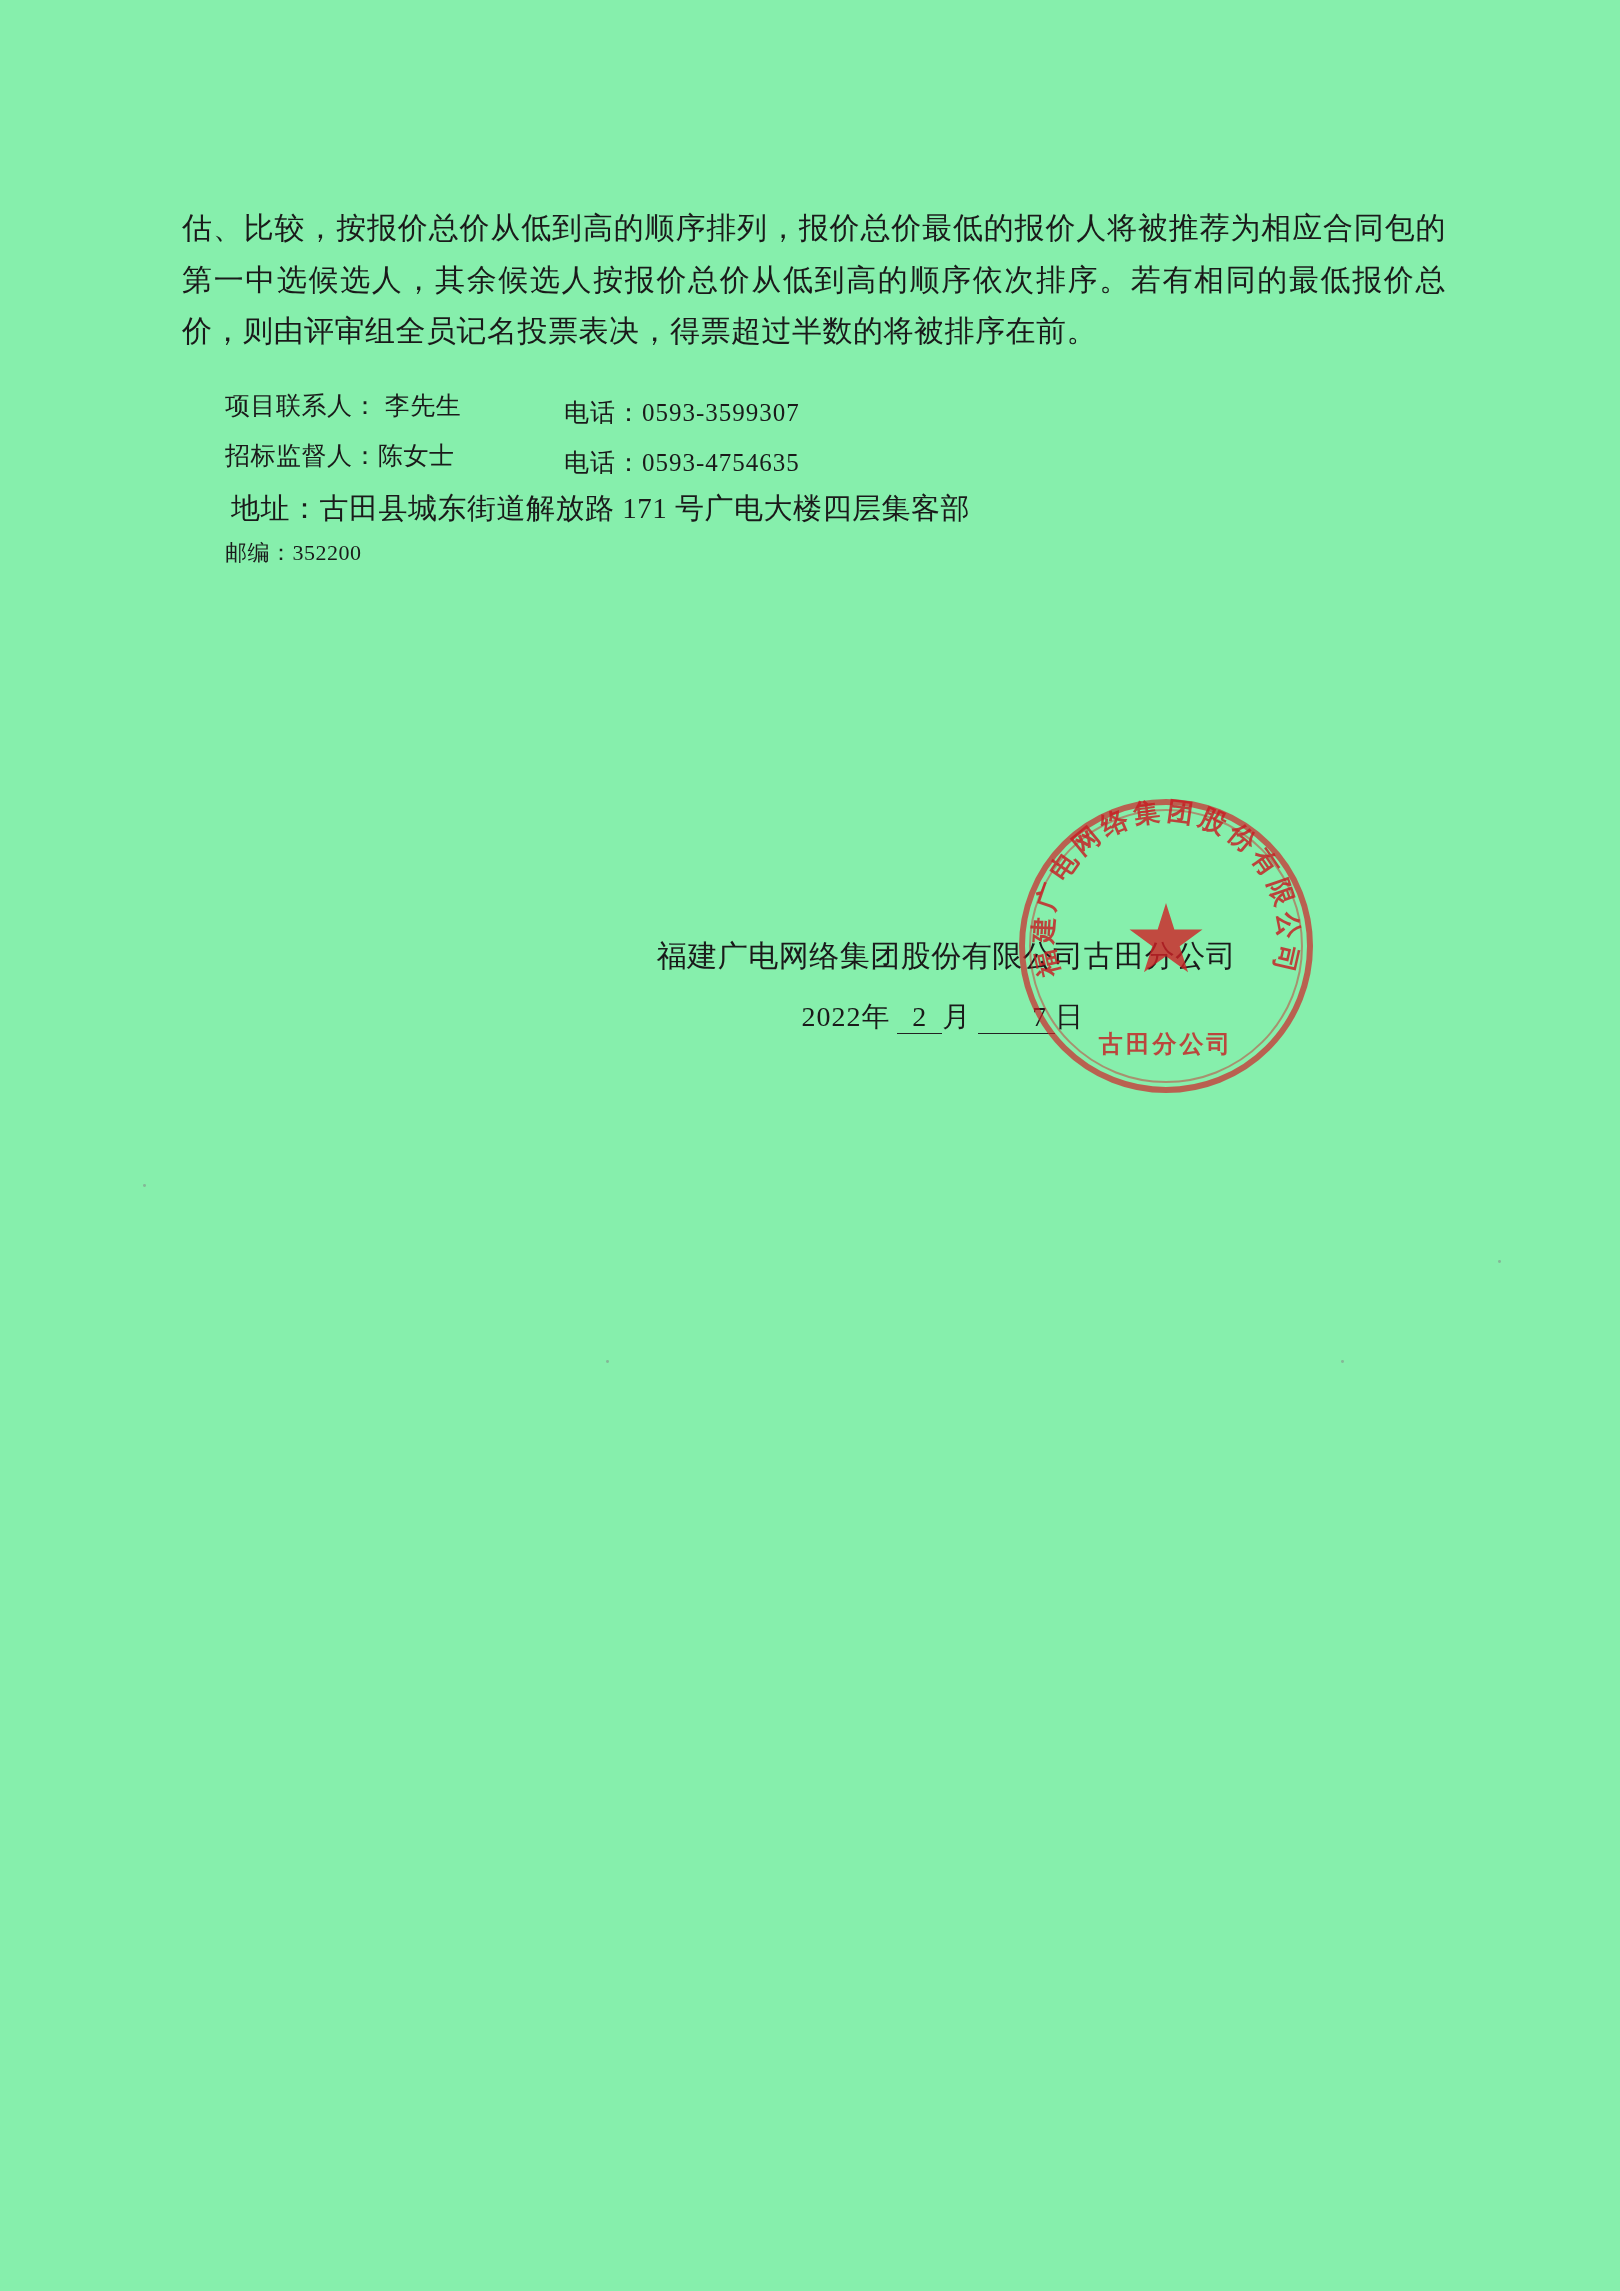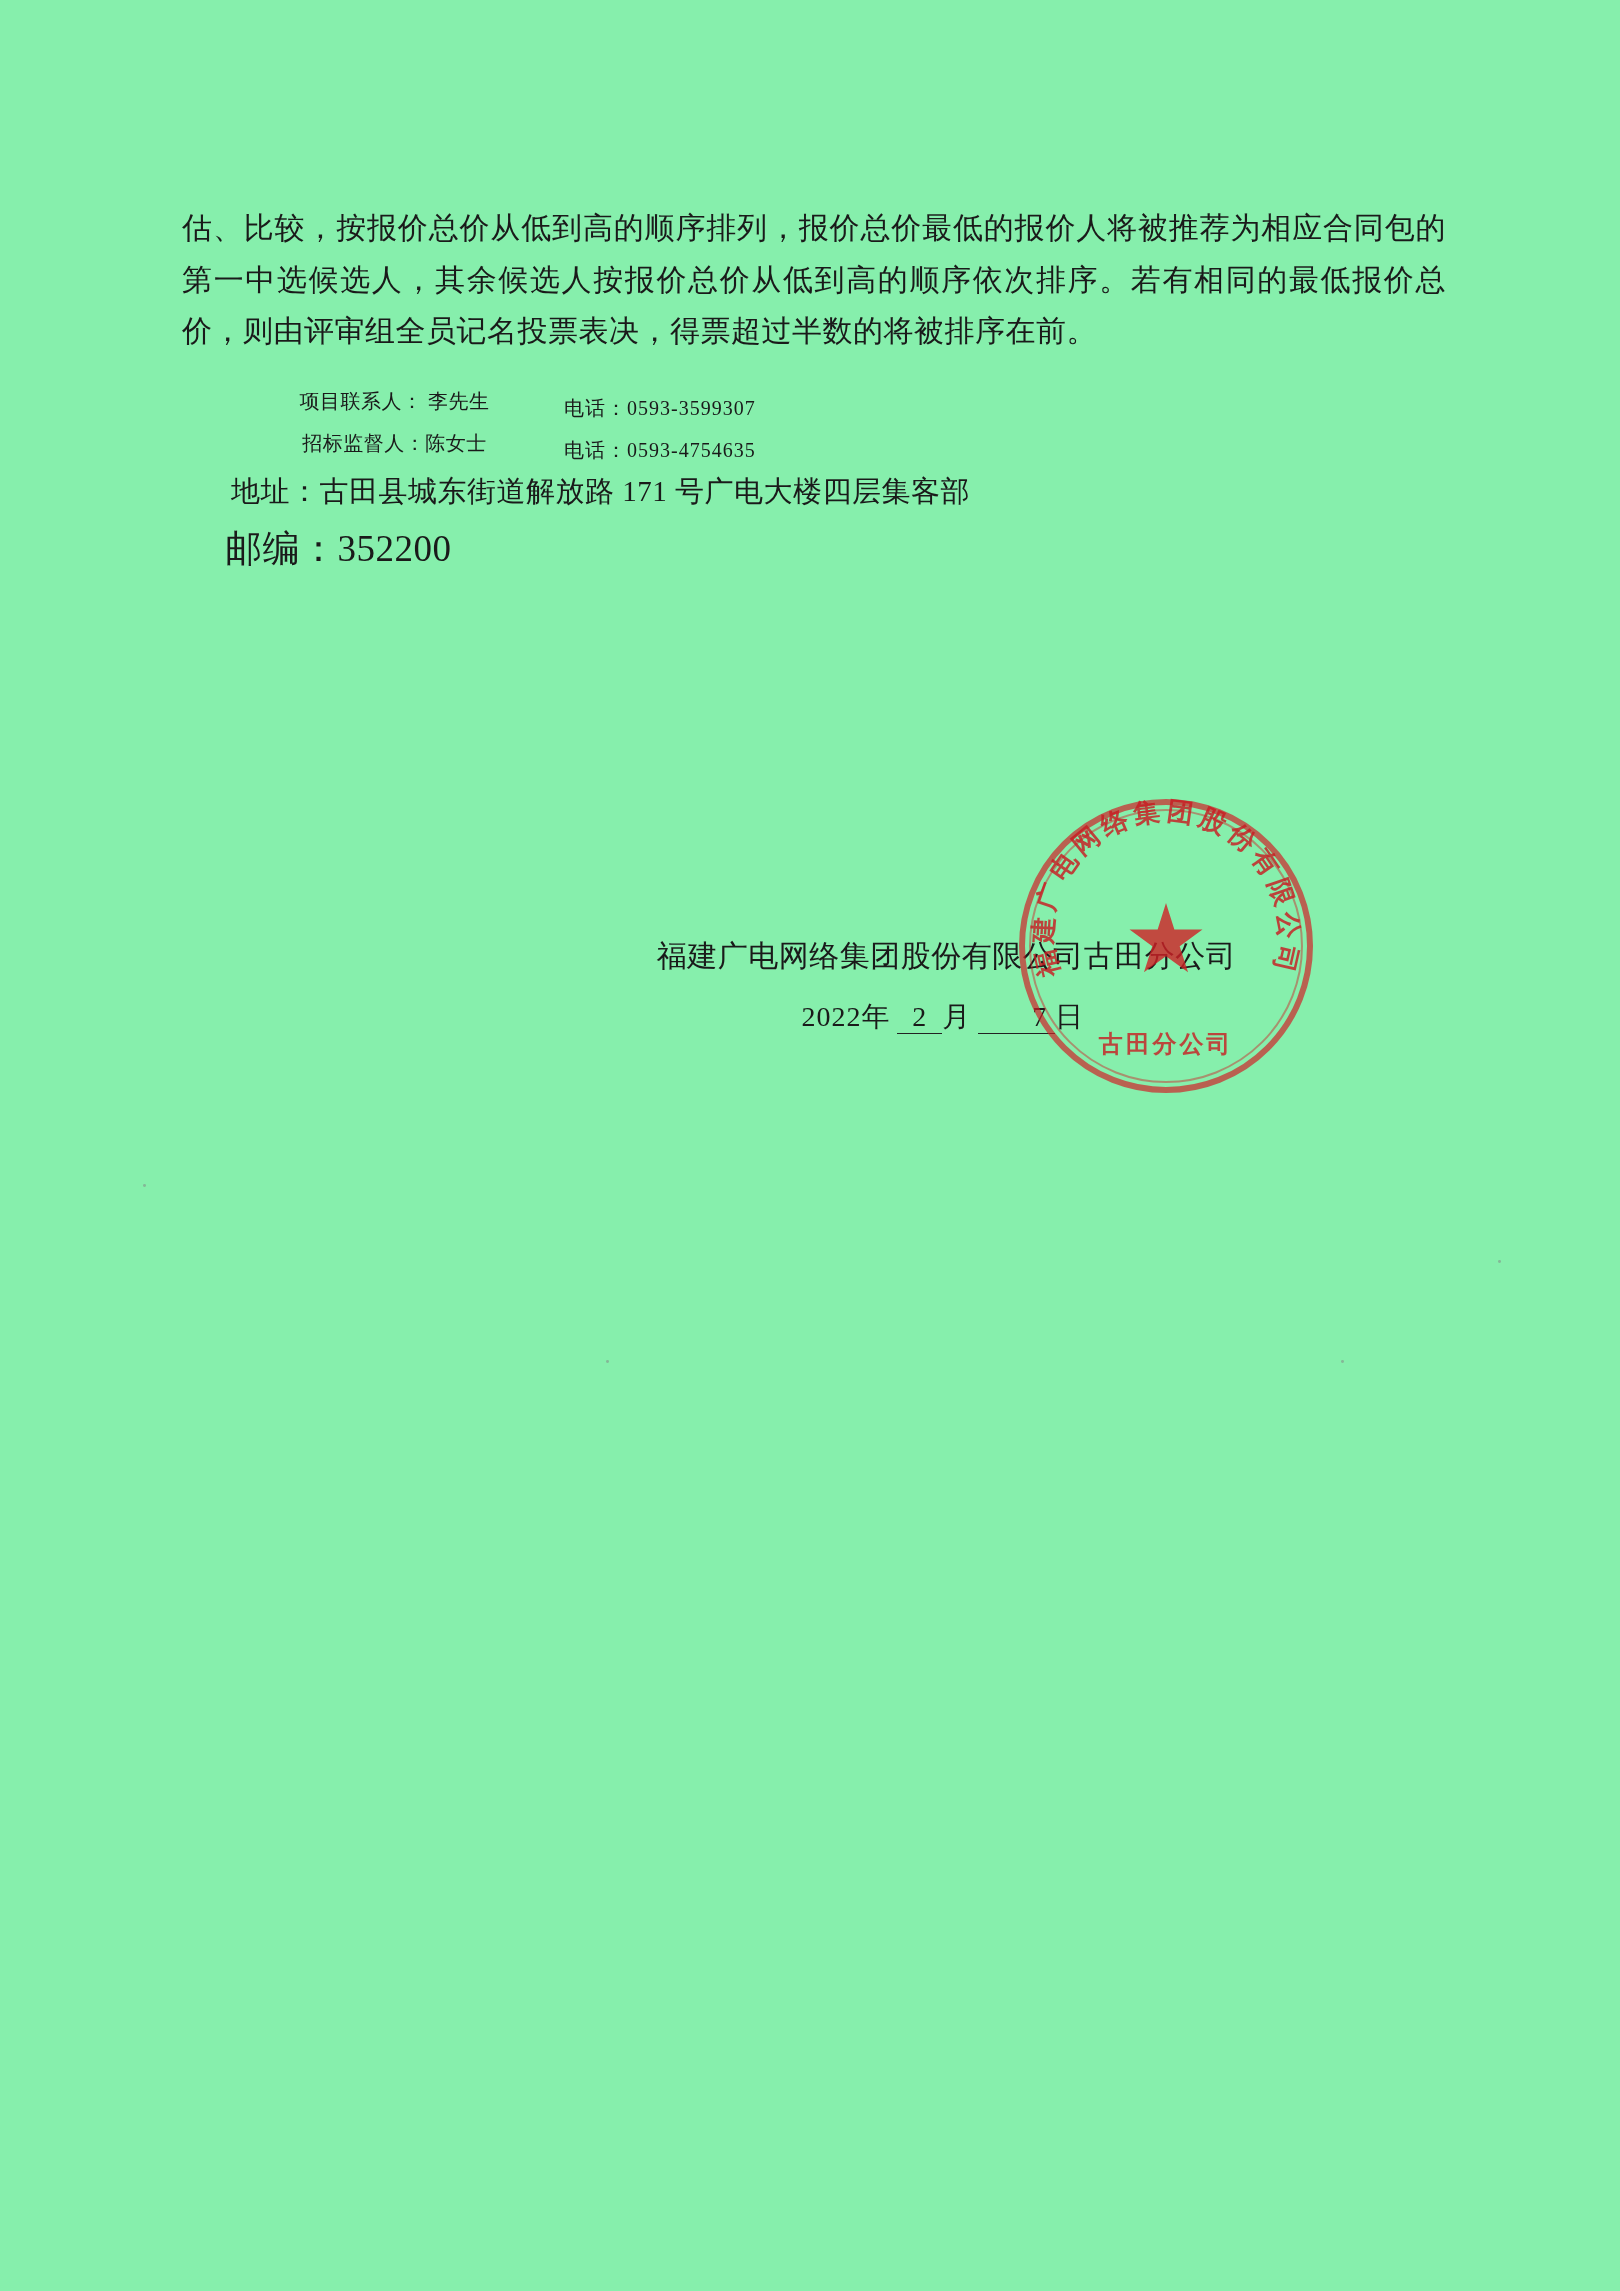--- a/index.html
+++ b/index.html
@@ -32,44 +32,43 @@
     text-align: justify;
     text-justify: inter-ideograph;
     letter-spacing: 0.5px;
     margin: 0;
   }
   .contact-block {
     margin-top: 27.4px;
   }
   .contact-row {
     display: flex;
-    font-size: 20px;
-    line-height: 1.72;
-    letter-spacing: 0.5px;
-    text-align: center;
+    font-size: 25px;
+    line-height: 1.72;
+    letter-spacing: 0.5px;
   }
   .contact-row .label {
     width: 382px;
     padding-left: 43px;
     box-sizing: border-box;
     white-space: nowrap;
   }
   .contact-row .value {
     white-space: nowrap;
     margin-top: 7px;
   }
   .addr-row {
     font-size: 29px;
     line-height: 1.72;
     letter-spacing: 0.5px;
     padding-left: 49px;
     white-space: nowrap;
   }
   .zip-row {
-    font-size: 37px;
+    font-size: 22px;
     line-height: 1.72;
     letter-spacing: 0.5px;
     padding-left: 43px;
     white-space: nowrap;
   }
   .num {
     font-family: "Liberation Serif", "DejaVu Serif", serif;
     letter-spacing: 1px;
   }
   .signature {

